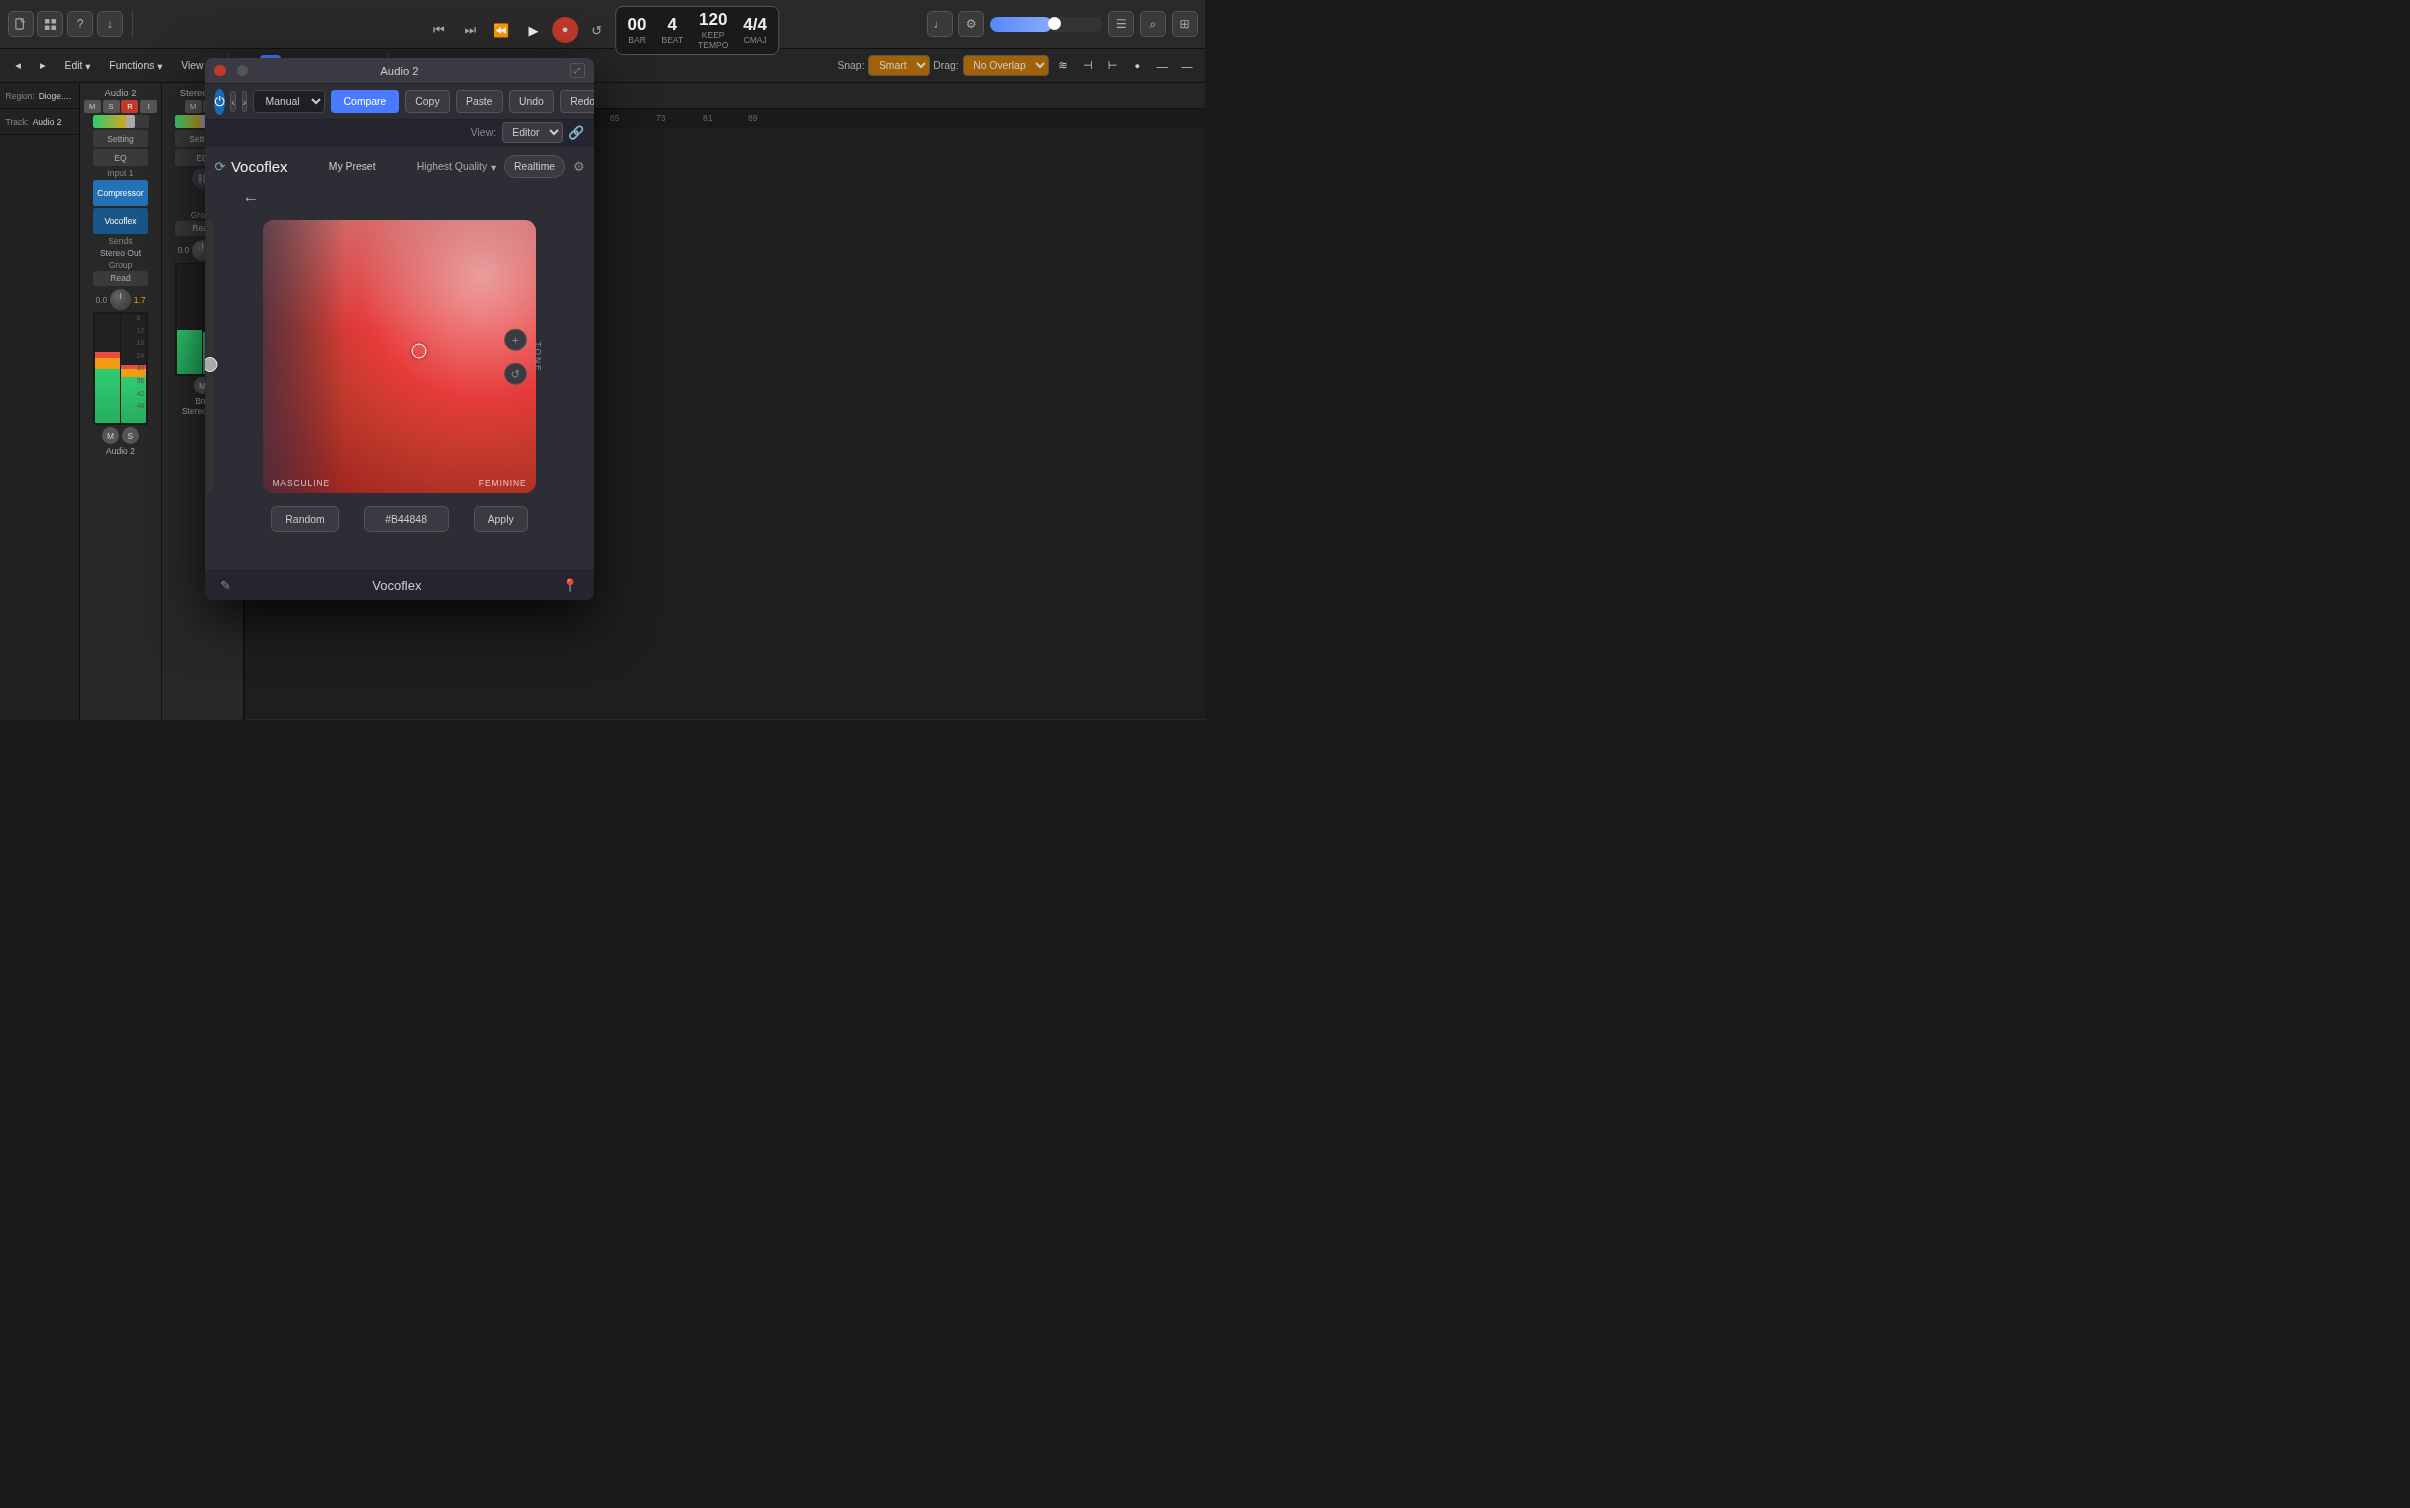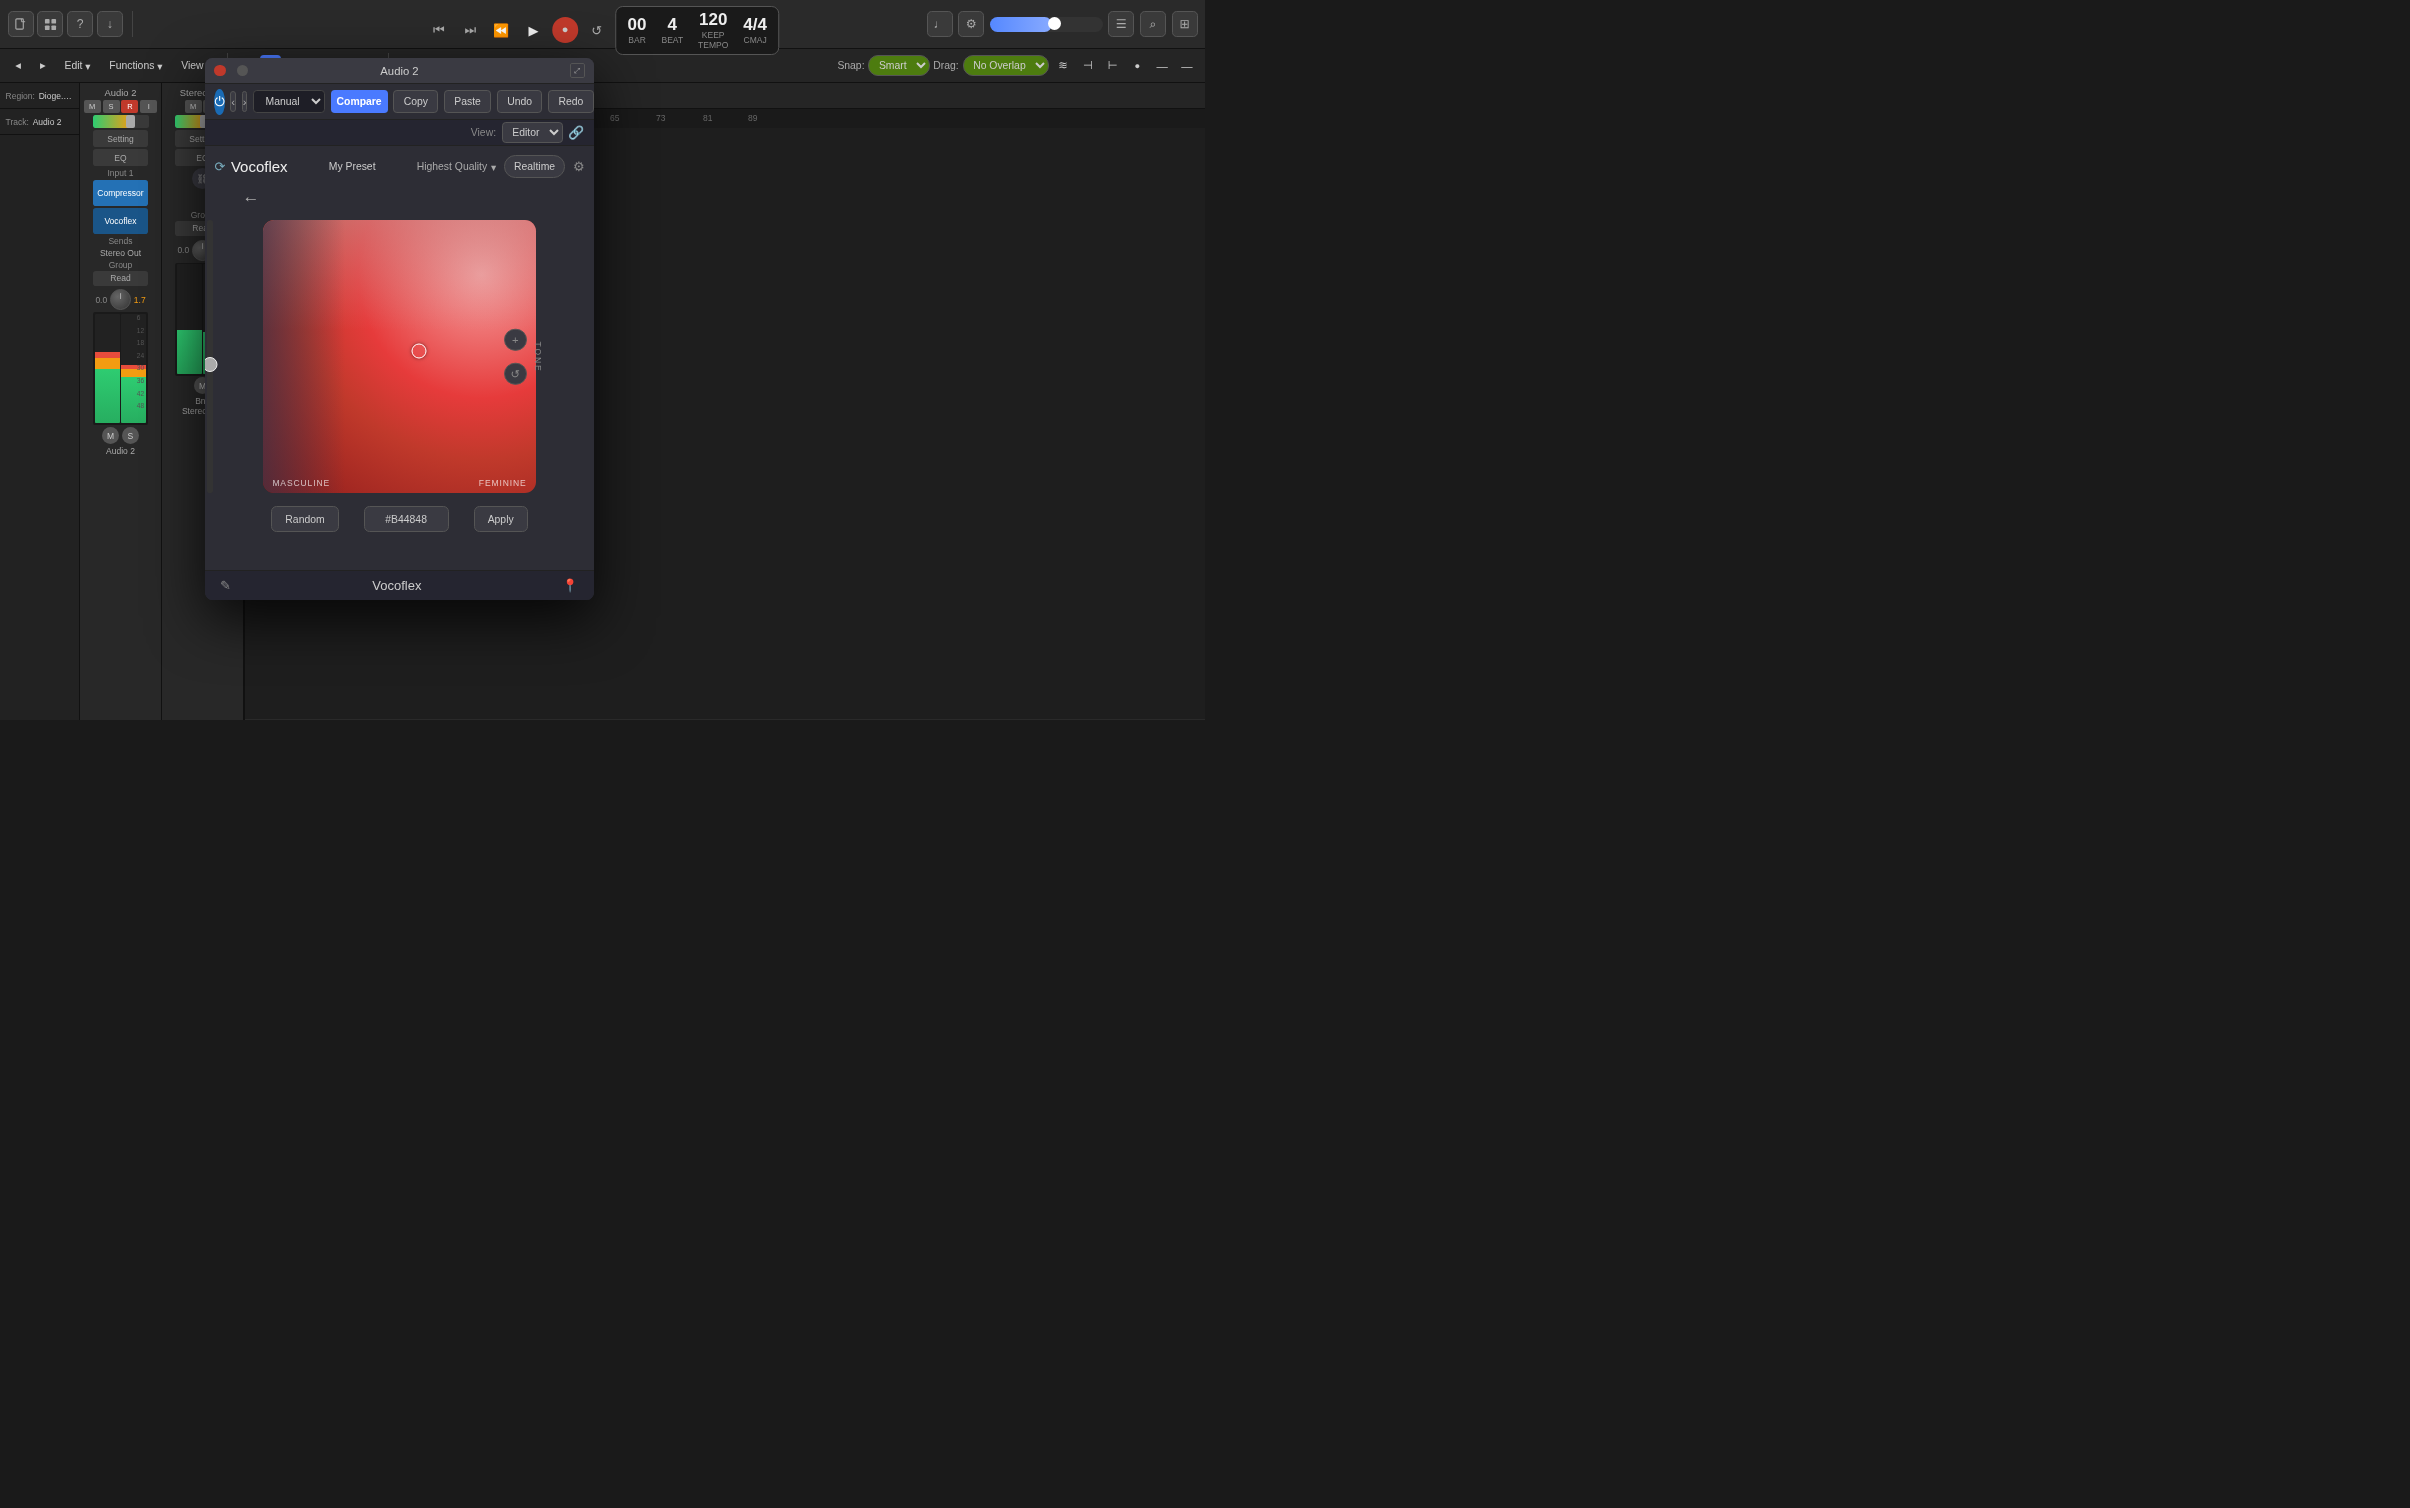--- a/index.html
+++ b/index.html
@@ -125,23 +125,23 @@
     .sec-btn-active {
       background: #4a7aff;
       color: white;
     }
     .snap-area {
       display: flex; align-items: center; gap: 3.8px;
       margin-left: auto;
     }
     .snap-label { color: #aaa; font-size: 10.4px; }
     .snap-select {
-      background: #4d7c0f;
-      border: 0.9px solid #555;
-      border-radius: 10px;
+      background: #a16207;
+      border: 0.9px solid #555;
+      border-radius: 4px;
       color: #ccc;
       padding: 1.9px 5.6px;
       font-size: 10.4px;
       height: 21px;
     }
 
     
     .main-area {
       display: flex;
       height: calc(754px - 83px - 34px);
@@ -506,28 +506,27 @@
       height: 22.6px;
       background: #1e1e26;
       border: 0.9px solid #444;
       border-radius: 3.8px;
       color: #ccc;
       padding: 0 7.5px;
       font-size: 10.4px;
     }
     .plugin-compare-btn {
       height: 22.6px;
-      padding: 0 6px;
+      padding: 0 13px;
       background: #4a7aff;
       border: none;
       border-radius: 3.8px;
       color: white;
       font-size: 10.4px;
       cursor: pointer;
-      font-weight: bold;
     }
     .plugin-action-btn {
       height: 22.6px;
       padding: 0 9.4px;
       background: #3a3a42;
       border: 0.9px solid #555;
       border-radius: 3.8px;
       color: #ccc;
       font-size: 10.4px;
       cursor: pointer;

